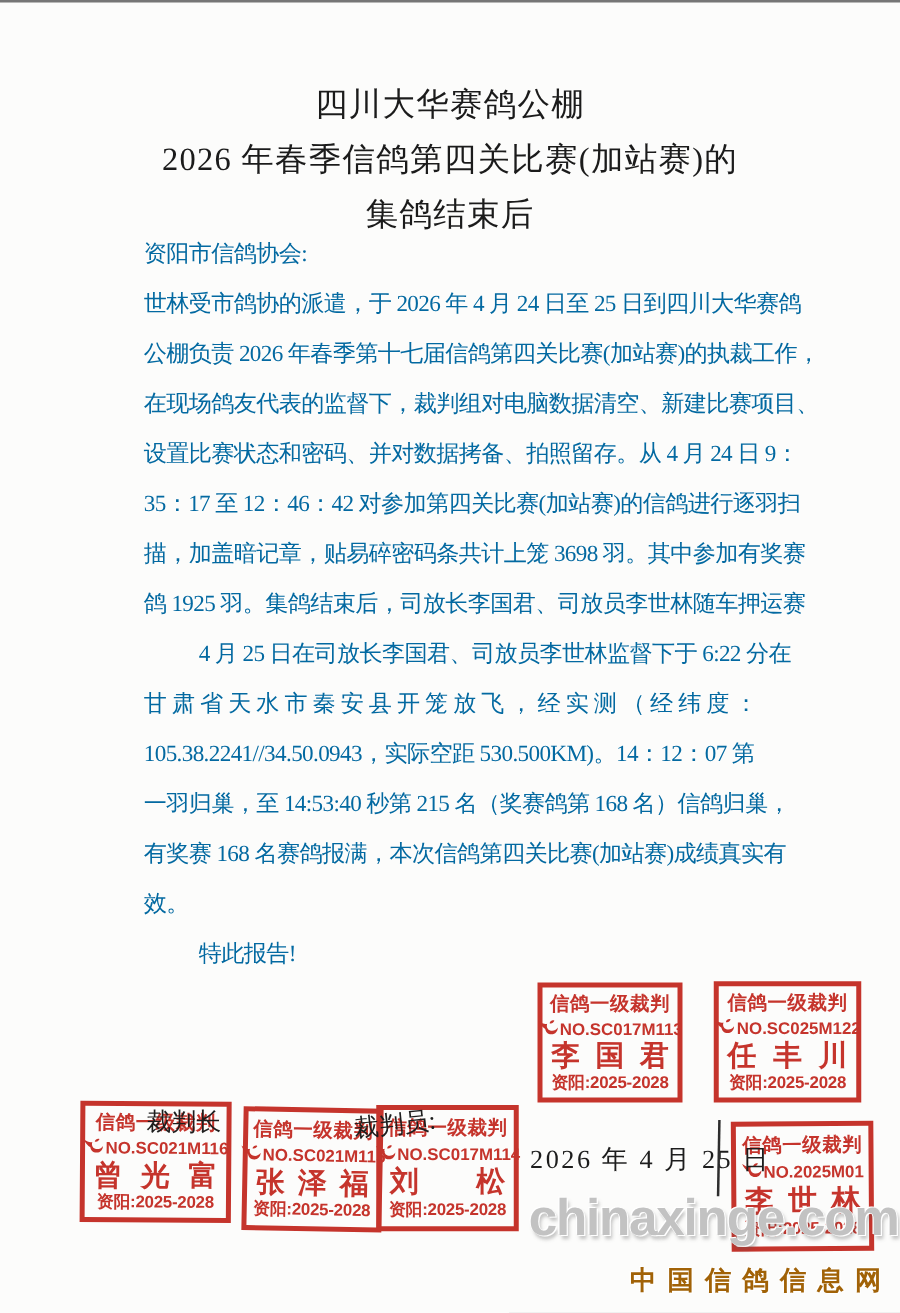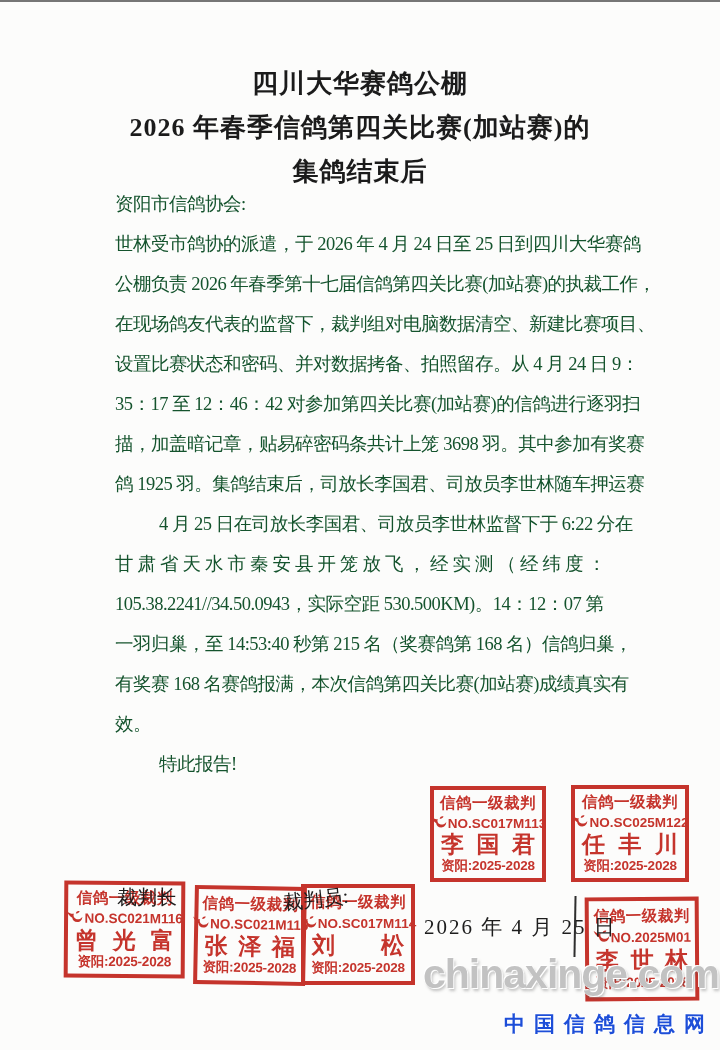--- a/index.html
+++ b/index.html
@@ -6,28 +6,28 @@
   .page{
     position:relative;width:720px;height:1050px;margin:0 auto;
     background:#fcfcfb;overflow:hidden;
     font-family:"Liberation Serif",serif;color:#222;
   }
   .top-edge{position:absolute;top:0;left:0;width:720px;height:2px;background:#4a4a4a;opacity:.75;}
 
   
   .title-block{
     position:absolute;top:62px;left:0;width:720px;text-align:center;
-    font-weight:bold;color:#1b1b1b;font-size:26px;line-height:44px;
+    font-weight:normal;color:#1b1b1b;font-size:26px;line-height:44px;
     letter-spacing:1px;
   }
 
   
   .body-block{
     position:absolute;top:184px;left:115px;width:548px;z-index:1;
-    font-size:18.5px;letter-spacing:-0.5px;color:#14532d;
+    font-size:18.5px;letter-spacing:-0.5px;color:#0369a1;
   }
   .line{height:40px;line-height:40px;white-space:nowrap;}
   .indent{padding-left:44px;}
   .spread{letter-spacing:4px;}
 
   
   .stamp{
     position:absolute;z-index:2;box-sizing:border-box;
     border:4px solid #c5342c;color:#c5342c;
     font-family:"Liberation Sans",sans-serif;font-weight:bold;
@@ -58,21 +58,21 @@
   
   .wm-logo{
     position:absolute;z-index:6;left:423px;top:951px;
     font-family:"Liberation Sans",sans-serif;font-weight:bold;font-size:41px;
     color:#c2c2c2;letter-spacing:-1px;
     text-shadow:-1px -1px 0 #ffffff,1px 1px 0 #ffffff,2px 3px 3px rgba(90,90,90,.35);
   }
   .wm-site{
     position:absolute;z-index:6;right:6px;top:1010px;
     font-family:"Liberation Sans",sans-serif;font-weight:bold;font-size:21px;
-    color:#1d4ed8;letter-spacing:9px;
+    color:#a16207;letter-spacing:9px;
     text-shadow:-1px -1px 0 #ffffff,1px 1px 0 #ffffff;
   }
 </style>
 </head>
 <body>
 
 <div class="page">
   <div class="top-edge"></div>
 
   <div class="title-block">

